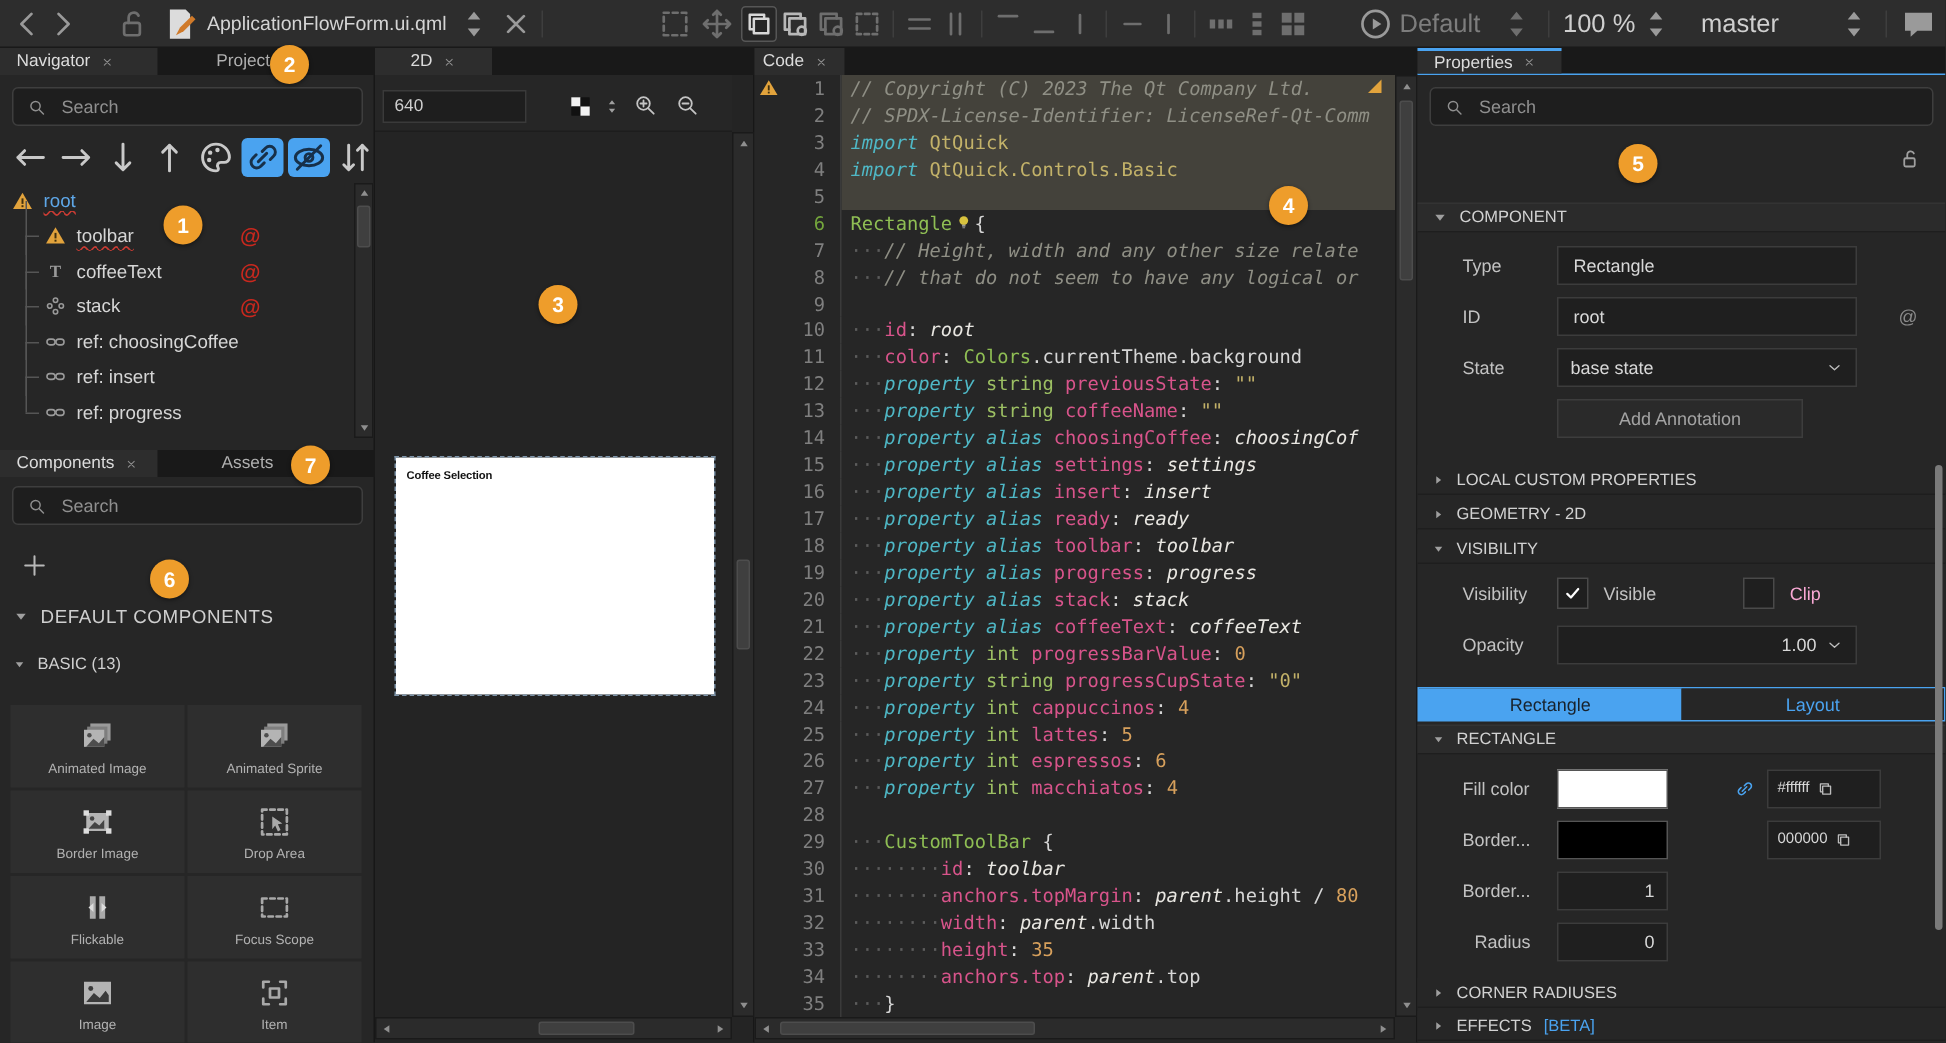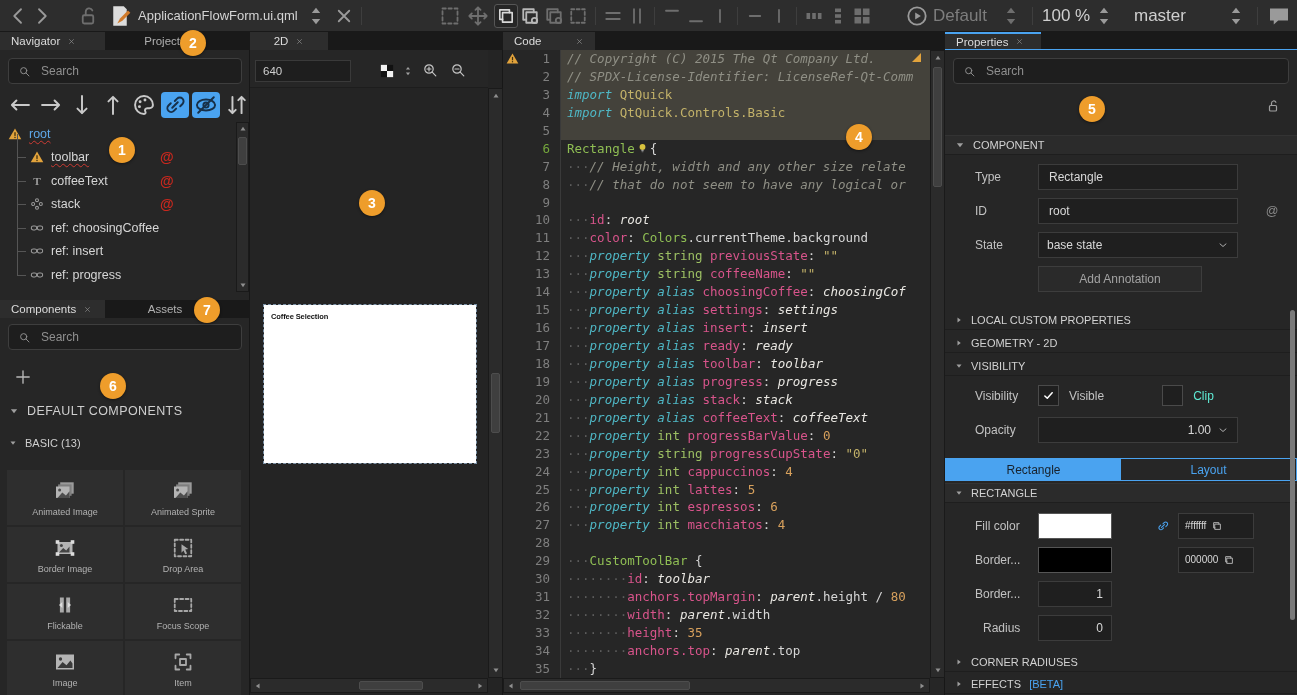--- a/index.html
+++ b/index.html
@@ -705,37 +705,37 @@
       <span class="sarrow icon i10" style="right:2px;top:2px">
           <svg viewBox="0 0 16 16" fill="none" stroke="currentColor" stroke-width="1.2" stroke-linecap="round" stroke-linejoin="round">
             <path fill="currentColor" stroke="none" d="M11.5 8 5.5 4v8z"></path>
           </svg>
         </span>
     </div>
   </div>
 
   <div class="codep">
     <div class="tabbar" style="left:0;top:0;width:442px">
-      <div class="tab active" style="width:92px;justify-content:space-between">
+      <div class="tab active" style="width:60px;justify-content:flex-end">
         <span>Code</span>
         <span class="icon tx i10">
             <svg viewBox="0 0 16 16" fill="none" stroke="currentColor" stroke-width="1.2" stroke-linecap="round" stroke-linejoin="round">
               <path d="M4.5 4.5l7 7m0-7l-7 7"></path>
             </svg>
           </span>
       </div>
     </div>
     <div class="editor" id="code-editor">
         <div class="code-line"><span class="gut">1<span class="icon gwarn"><svg viewBox="0 0 16 16" fill="none" stroke="currentColor" stroke-width="1.2" stroke-linecap="round" stroke-linejoin="round">
                 <g stroke="none">
                   <path fill="#e2a33c" d="M8 1.8 15.2 14H.8z"></path>
                   <rect x="7.25" y="6" width="1.5" height="4.2" fill="#41300f"></rect>
                   <rect x="7.25" y="11.2" width="1.5" height="1.5" fill="#41300f"></rect>
                 </g>
-              </svg></span></span><span class="ctext hl"><span class="tk-cm">// Copyright (C) 2015 The Qt Company Ltd.</span></span></div>
+              </svg></span></span><span class="ctext hl"><span class="tk-cm">// Copyright (C) 2023 The Qt Company Ltd.</span></span></div>
         <div class="code-line"><span class="gut">2</span><span class="ctext hl"><span class="tk-cm">// SPDX-License-Identifier: LicenseRef-Qt-Comm</span></span></div>
         <div class="code-line"><span class="gut">3</span><span class="ctext hl"><span class="tk-kw">import</span><span class="tk-pl"> </span><span class="tk-st">QtQuick</span></span></div>
         <div class="code-line"><span class="gut">4</span><span class="ctext hl"><span class="tk-kw">import</span><span class="tk-pl"> </span><span class="tk-st">QtQuick.Controls.Basic</span></span></div>
         <div class="code-line"><span class="gut">5</span><span class="ctext hl"></span></div>
         <div class="code-line"><span class="gut cur">6</span><span class="ctext"><span class="tk-cp">Rectangle</span><span class="tk-bulb"><svg viewBox="0 0 16 16" fill="none" stroke="currentColor" stroke-width="1.2" stroke-linecap="round" stroke-linejoin="round">
                 <g stroke="none">
                   <circle cx="8" cy="6.2" r="3.6" fill="#d8c23e"></circle>
                   <rect x="6.6" y="9.6" width="2.8" height="1.6" fill="#999"></rect>
                   <rect x="6.9" y="11.4" width="2.2" height="1.2" fill="#777"></rect>
                 </g>
@@ -899,21 +899,21 @@
       <span class="plabel">Visibility</span>
       <span class="checkbox">
           <span class="icon i13">
             <svg viewBox="0 0 16 16" fill="none" stroke="currentColor" stroke-width="1.2" stroke-linecap="round" stroke-linejoin="round">
               <path d="M3.5 8.5 6.5 11.5 12.5 4.5" stroke-width="1.8"></path>
             </svg>
           </span>
         </span>
       <span style="margin-left:10px;color:#c2c2c2">Visible</span>
       <span class="checkbox" style="margin-left:58px"></span>
-      <span style="margin-left:10px;color:#5eead4">Clip</span>
+      <span style="margin-left:10px;color:#f9a8d4">Clip</span>
     </div>
     <div class="prow" style="top:384px">
       <span class="plabel">Opacity</span>
       <div class="pfield right">
         <span>1.00</span>
         <span class="icon i12" style="color:#bdbdbd">
             <svg viewBox="0 0 16 16" fill="none" stroke="currentColor" stroke-width="1.2" stroke-linecap="round" stroke-linejoin="round">
               <path d="M4 6.5 8 10l4-3.5"></path>
             </svg>
           </span>

